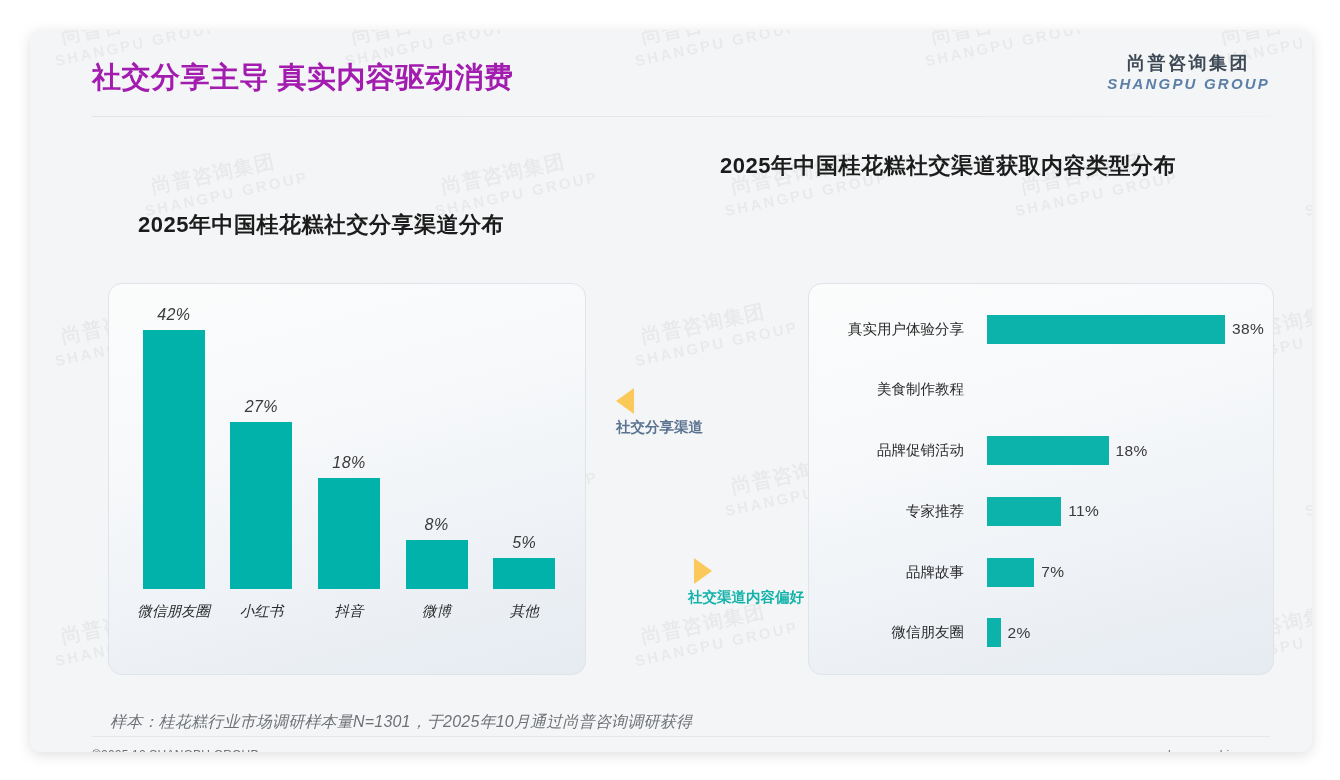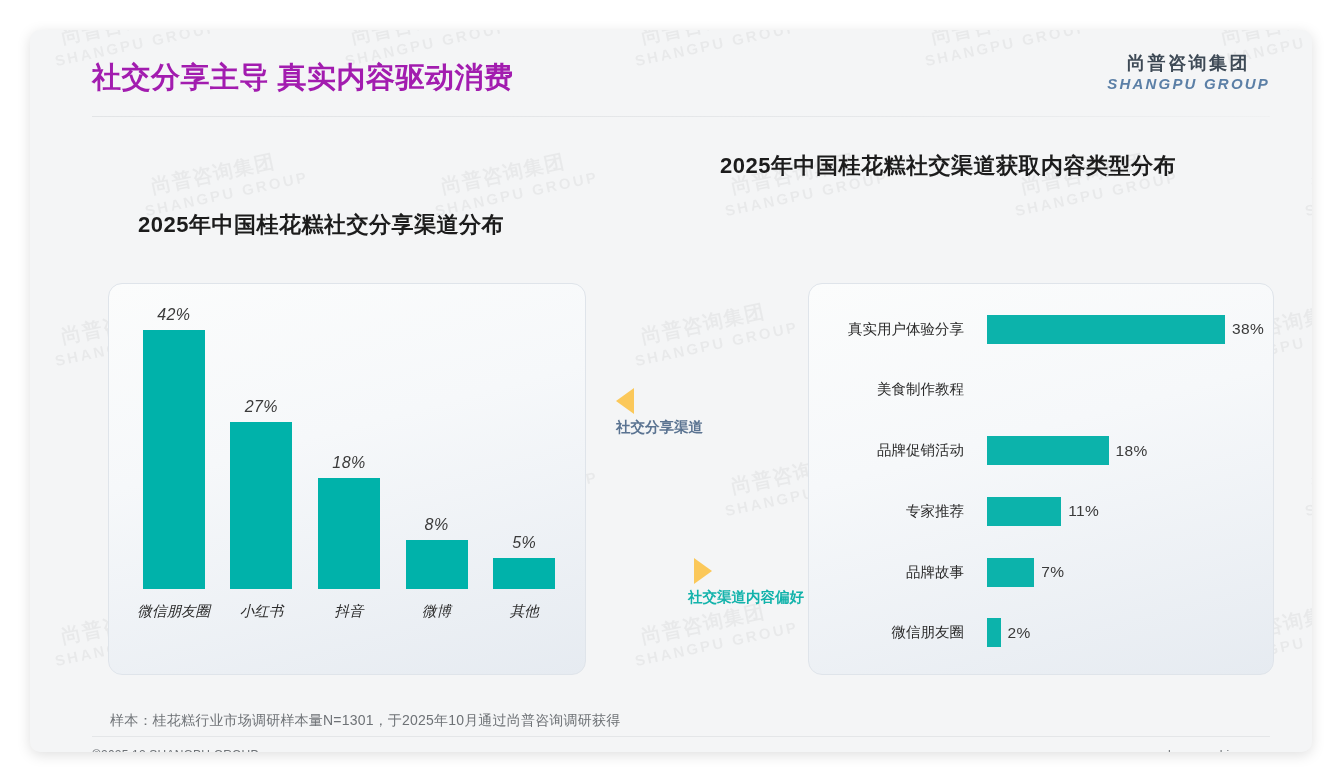--- a/index.html
+++ b/index.html
@@ -267,23 +267,24 @@
   }
   #annotation-bottom .tri { margin-left: 6px; }
   #annotation-bottom .anno-label { color: #13b3ab; margin-top: 4px; }
 
   
   #source-note {
     position: absolute;
     z-index: 3;
     left: 80px;
     top: 682px;
-    font-size: 14px;
+    font-size: 16px;
     color: #6e7276;
     letter-spacing: 0.2px;
+    font-style: italic;
   }
   #footer-divider {
     position: absolute;
     z-index: 3;
     left: 62px;
     right: 42px;
     top: 706px;
     height: 1px;
     background: #e4e6e8;
   }

